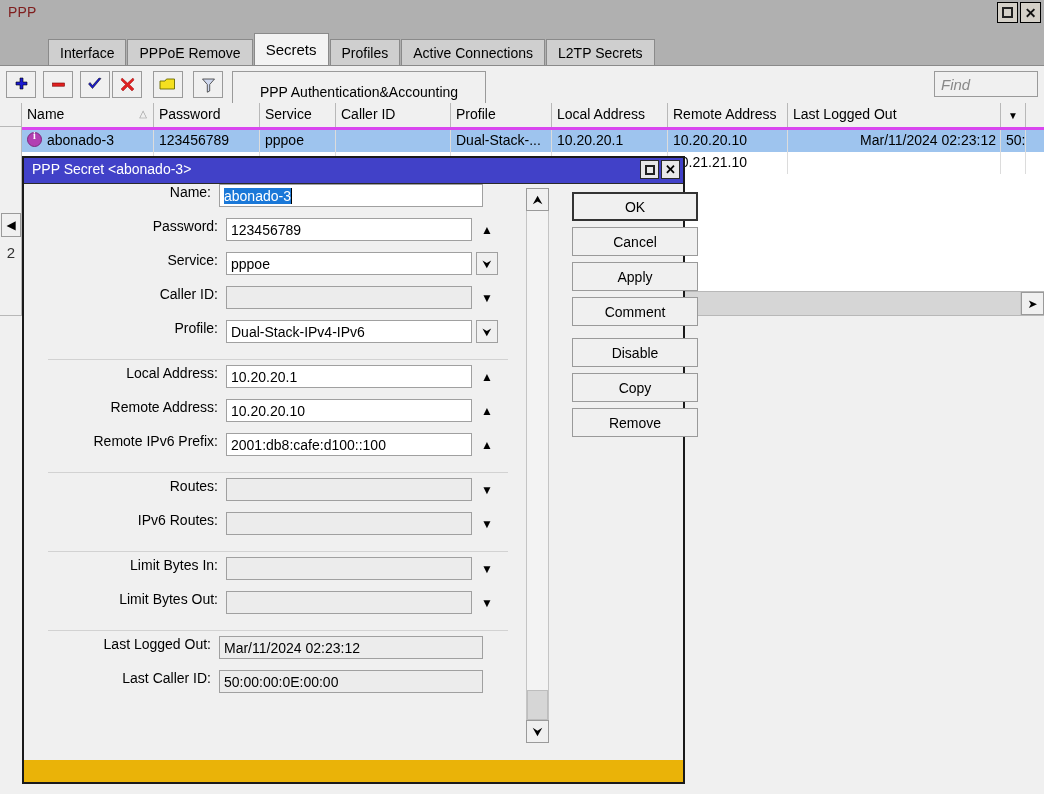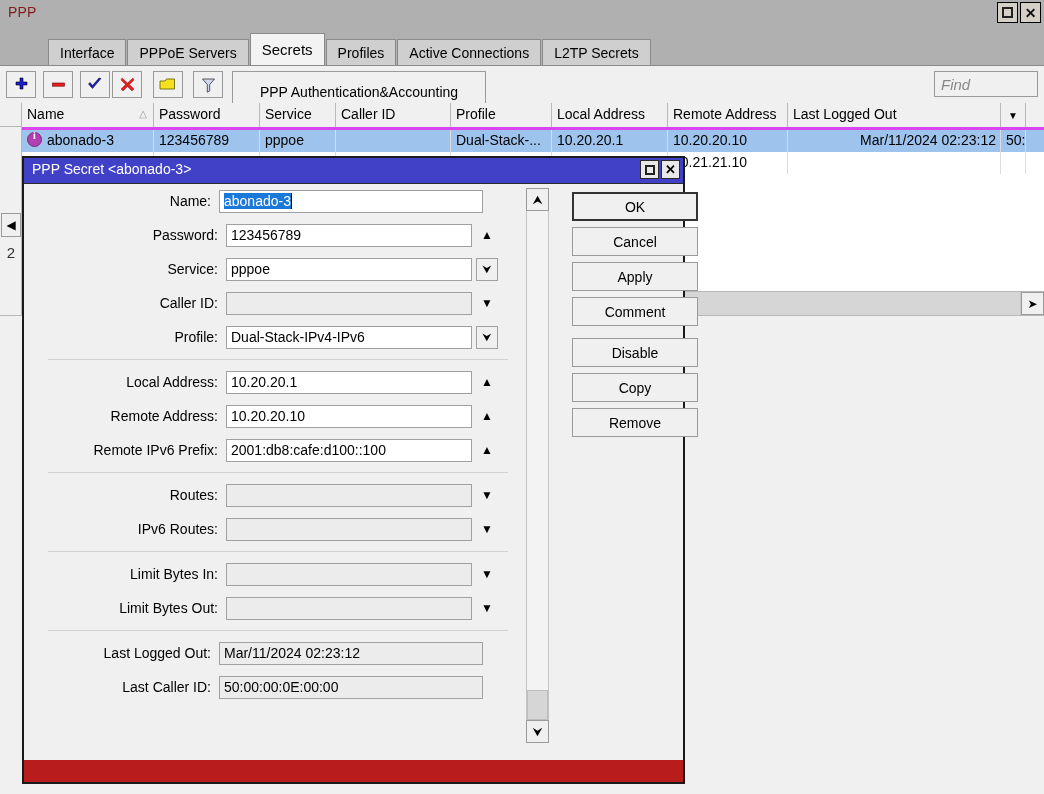--- a/index.html
+++ b/index.html
@@ -177,21 +177,21 @@
 
   .bottom-pad {
     position: absolute; left: 0; top: 249px; width: 1044px; height: 480px;
     background: #f0f0f0; border-top: 1px solid #b8b8b8; box-sizing: border-box;
   }
 
   
   .dialog {
     position: absolute; left: 22px; top: 156px;
     width: 663px; height: 628px;
-    background: #b91c1c;
+    background: #eab308;
     border: 2px solid #1a1a1a;
     box-sizing: border-box;
     box-shadow: 0 0 0 0 rgba(0,0,0,0);
   }
   .dlg-title {
     height: 25px; background: #4141c8; position: relative;
     border-bottom: 1px solid #2a2a2a;
   }
   .dlg-title .t {
     position: absolute; left: 8px; top: 3px; color: #fff; font-size: 14px;
@@ -201,21 +201,21 @@
     width: 19px; height: 19px; background: #e8e8e8; border: 1px solid #2a2a2a;
     box-sizing: border-box; display: flex; align-items: center; justify-content: center;
     cursor: pointer;
   }
   .dlg-btn .sq { width: 10px; height: 10px; border: 2px solid #222; box-sizing: border-box; }
   .dlg-btn .xg { font-size: 13px; line-height: 13px; font-weight: bold; }
 
   .dlg-body { position: relative; height: 576px; background: #f0f0f0; }
 
   .form { position: absolute; left: 12px; top: 0; width: 472px; }
-  .frow { display: flex; align-items: center; height: 34px; }
+  .frow { display: flex; height: 34px; }
   .flabel { width: 190px; text-align: right; padding-right: 8px; font-size: 14px; box-sizing: border-box; }
   .finput {
     width: 246px; height: 23px; background: #fff; border: 1px solid #a0a0a0;
     box-sizing: border-box; font-family: "Liberation Sans", sans-serif; font-size: 14px;
     padding: 0 4px; color: #000; outline: none;
   }
   .finput.wide { width: 274px; }
   .finput.dim { background: #ececec; }
   .finput.ro { background: #ececec; }
   .fspin {
@@ -288,21 +288,21 @@
           </div>
         <div class="tb-btn">
             <span class="xg">✕</span>
           </div>
       </div>
     </div>
 
     <div class="tabstrip">
       <div class="tabs" id="tabs-host">
           <div class="tab"><span>Interface</span></div>
-          <div class="tab"><span>PPPoE Servers</span></div>
+          <div class="tab"><span>PPPoE Remove</span></div>
           <div class="tab active"><span>Secrets</span></div>
           <div class="tab"><span>Profiles</span></div>
           <div class="tab"><span>Active Connections</span></div>
           <div class="tab"><span>L2TP Secrets</span></div>
         </div>
     </div>
 
     <div class="client">
 
       <div class="toolbar">

